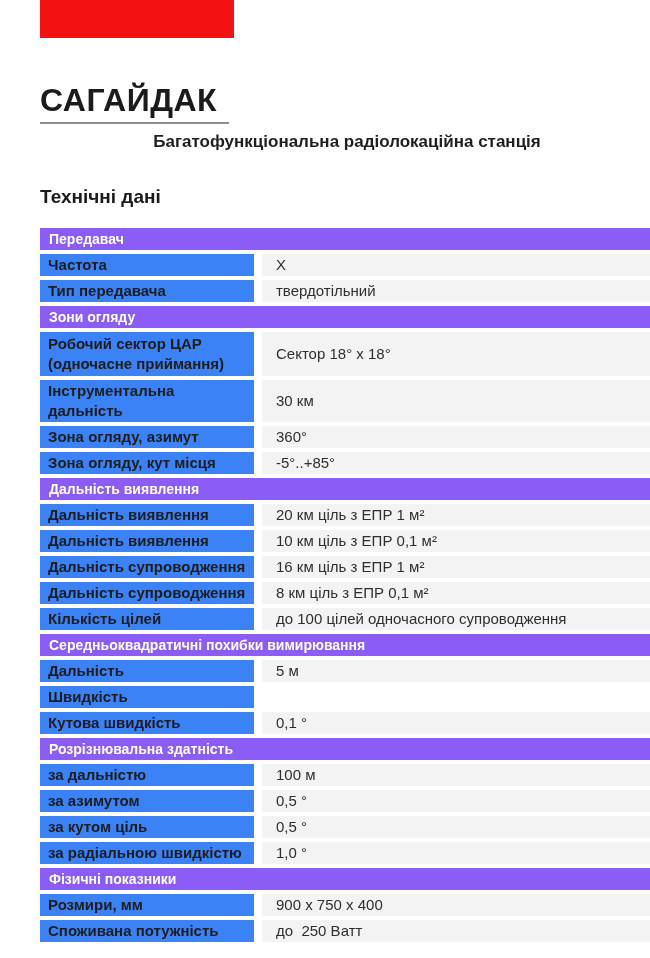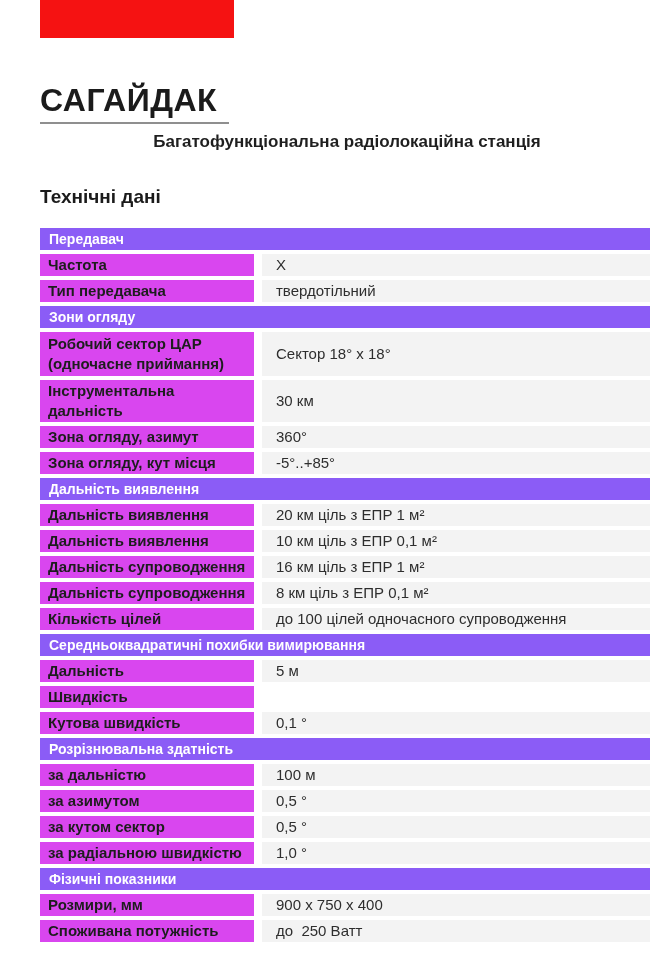--- a/index.html
+++ b/index.html
@@ -52,21 +52,21 @@
 
   .row { display:flex; margin-bottom:4px; }
   .cell {
     min-height:22px;
     display:flex; align-items:center;
     font-size:15px;
     white-space:pre-wrap;
   }
   .cell.label {
     width:214px; flex:0 0 214px;
-    background:#d946ef;
+    background:#3b82f6;
     font-weight:700;
     color:#1d1d1d;
     padding:1px 6px 1px 8px;
     margin-right:8px;
     line-height:20px;
   }
   .cell.value {
     flex:1;
     background:#f3f3f3;
     font-weight:400;
@@ -167,21 +167,21 @@
       <div class="section-header">Розрізнювальна здатність</div>
       <div class="row">
         <div class="cell label">за дальністю</div>
         <div class="cell value">100 м</div>
       </div>
       <div class="row">
         <div class="cell label">за азимутом</div>
         <div class="cell value">0,5 °</div>
       </div>
       <div class="row">
-        <div class="cell label">за кутом сектор</div>
+        <div class="cell label">за кутом ціль</div>
         <div class="cell value">0,5 °</div>
       </div>
       <div class="row">
         <div class="cell label">за радіальною швидкістю</div>
         <div class="cell value">1,0 °</div>
       </div>
     </div>
 
     <div class="section">
       <div class="section-header">Фізичні показники</div>

